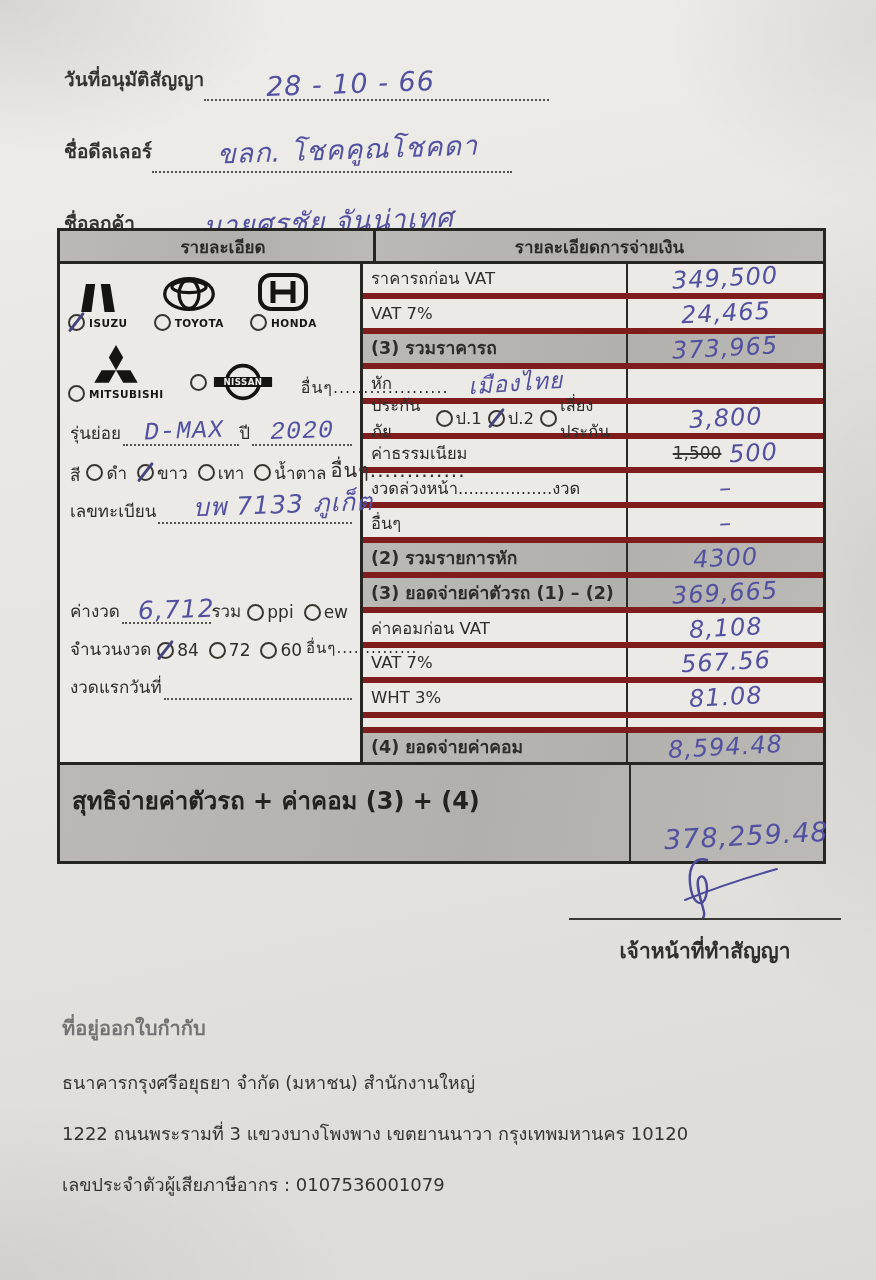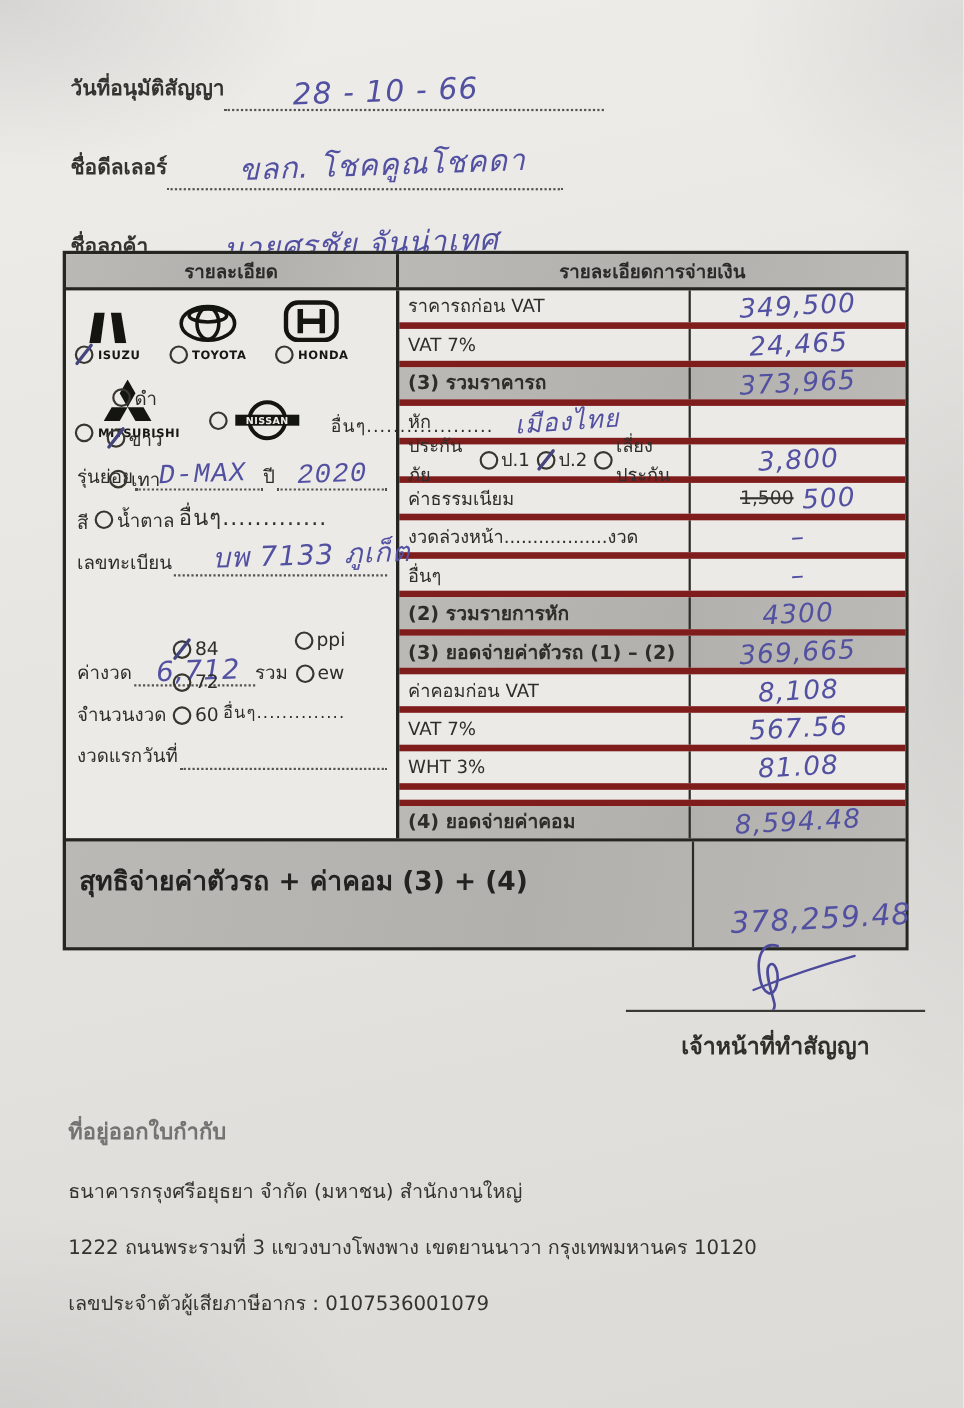--- a/index.html
+++ b/index.html
@@ -25,21 +25,21 @@
   .field-row .plabel{font-size:19px;font-weight:bold;color:#343330;flex:0 0 auto;}
   .fill-line{position:relative;flex:1 1 auto;border-bottom:2px dotted #55534f;height:100%;}
   .fill-line .ink{position:absolute;bottom:0;left:18%;font-size:27px;transform:rotate(-2deg);}
   
   .doc-table{
     position:absolute;left:57px;top:228px;width:763px;
     border:3px solid #252522;background:#eceae7;
   }
   .shadebg{background:linear-gradient(100deg,#bbb9b5,#b2b0ac 55%,#bcbab6);}
   .t-header{display:flex;border-bottom:3px solid #252522;height:30px;}
-  .h-left{flex:0 0 300px;border-right:3px solid #252522;}
+  .h-left{flex:0 0 300px;border-right:3px solid #252522;padding-left:13px;}
   .h-right{flex:1;}
   .h-cell{display:flex;align-items:center;justify-content:center;font-size:17px;font-weight:bold;color:#2b2a28;}
   .t-body{display:flex;height:498px;}
   .col-left{flex:0 0 300px;border-right:3px solid #252522;position:relative;}
   .col-right{flex:1;display:flex;flex-direction:column;}
   .p-row{display:flex;border-bottom:6px solid #7f1d1d;flex:1 1 0;min-height:0;}
   .p-row:last-child{border-bottom:none;}
   .p-row.spacer{flex:0.32 1 0;}
   .p-label{flex:0 0 255px;display:flex;align-items:center;gap:6px;padding:0 0 0 8px;font-size:16.5px;color:#2e2d2a;position:relative;}
   .p-row.shaded .p-label{font-weight:bold;font-size:17.5px;}
@@ -57,21 +57,21 @@
   
   .brands{position:absolute;left:8px;top:8px;right:6px;}
   .brand-row{display:flex;align-items:flex-end;gap:26px;margin-bottom:14px;}
   .brand{display:flex;flex-direction:column;align-items:center;gap:2px;}
   .brand .tag{display:flex;align-items:center;gap:4px;font-size:10.5px;font-weight:bold;letter-spacing:.5px;color:#161613;}
   .brand svg{display:block;}
   .others{font-size:16px;color:#2e2d2a;letter-spacing:1px;padding-bottom:2px;}
   .lf{position:absolute;left:10px;right:8px;display:flex;align-items:flex-end;font-size:17px;color:#2e2d2a;height:34px;}
   .lf .plabel{flex:0 0 auto;padding-right:2px;}
   .lf .fill-line .ink{font-size:25px;bottom:-2px;}
-  .lf .optset{display:flex;align-items:center;gap:10px;padding:0 4px 2px 4px;flex-direction:column;}
+  .lf .optset{display:flex;align-items:center;gap:10px;padding:0 4px 2px 4px;}
   
   .t-total{display:flex;border-top:3px solid #252522;height:96px;}
   .total-left{flex:0 0 557px;display:flex;align-items:flex-start;padding:16px 0 0 12px;font-size:24px;font-weight:bold;color:#232220;}
   .total-right{flex:1;border-left:2px solid #2a2a27;position:relative;}
   .total-right .ink{position:absolute;right:-6px;bottom:10px;font-size:27px;transform:rotate(-3deg);}
   
   .sig-block{position:absolute;left:565px;top:856px;width:280px;text-align:center;}
   .sig-scribble{position:relative;height:62px;}
   .sig-line{border-bottom:2px solid #3a3935;margin:0 4px;}
   .sig-role{margin-top:14px;font-size:21px;font-weight:bold;color:#302f2c;}

